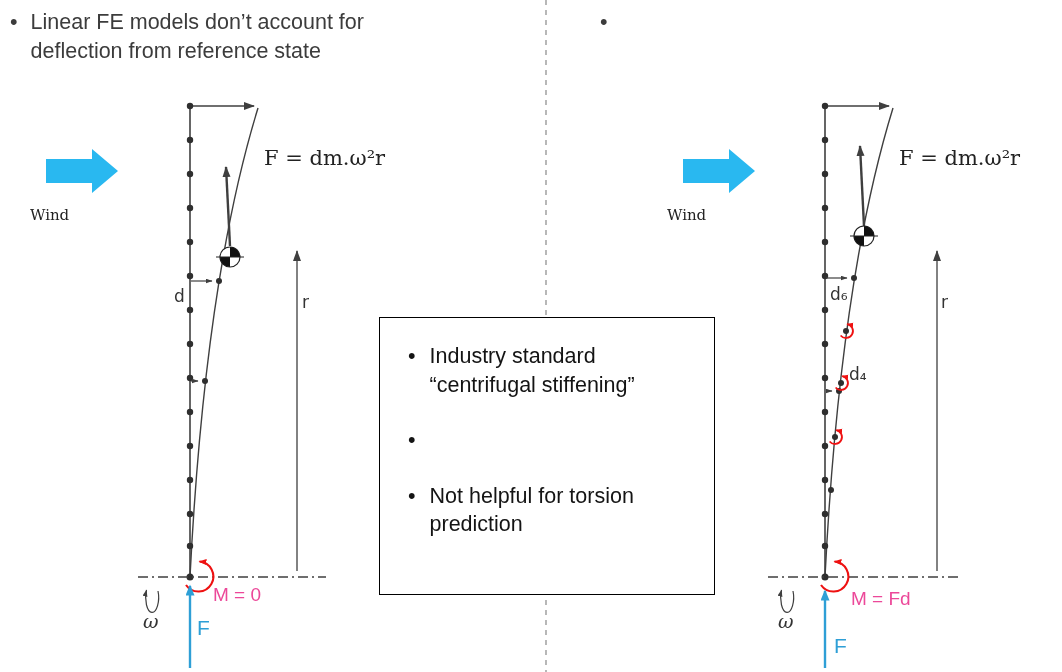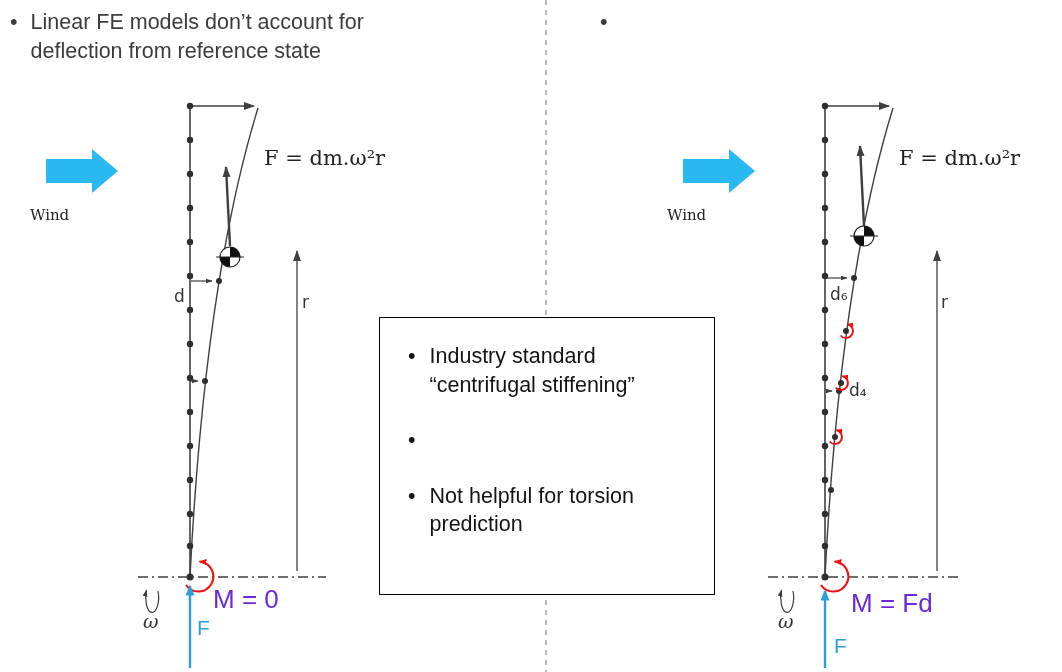--- a/index.html
+++ b/index.html
@@ -7,21 +7,21 @@
   body{font-family:"Liberation Sans",sans-serif}
   .canvas{position:relative;width:1062px;height:672px;background:#fff;overflow:hidden}
   .art{position:absolute;left:0;top:0}
   .toplist{position:absolute;display:flex;gap:13px;font-size:21.5px;line-height:1.33;color:#3c3c3c}
   .toplist .txt{display:block}
   .bchar{flex:0 0 auto}
   .lbl{position:absolute;white-space:nowrap}
   .math{font-family:"DejaVu Serif",serif;font-size:21px;color:#222}
   .wind{font-size:15px}
   .dim{font-family:"DejaVu Sans",sans-serif;font-size:17px;color:#333}
-  .redlbl{color:#6d28d9;font-size:26px}
+  .redlbl{color:#ec4899;font-size:19px}
   .bluelbl{color:#2e9fd6;font-size:21px}
   .omega{font-family:"DejaVu Serif",serif;font-style:italic;font-size:19px;color:#333}
   .box{position:absolute;left:379px;top:317px;width:336px;height:278px;border:1.6px solid #000;
        background:#fff;padding:24px 18px 0 28px}
   .box-item{display:flex;gap:14px;font-size:21.5px;line-height:1.33;color:#141414;margin-bottom:27px}
   .box-item .txt{width:242px}
 </style>
 </head>
 <body>
 
@@ -165,21 +165,21 @@
   <span class="lbl math" style="left:264px;top:146px">F = dm.ω²r</span>
   <span class="lbl dim" style="left:174px;top:286px">d</span>
   <span class="lbl dim" style="left:302px;top:292px">r</span>
   <span class="lbl redlbl" style="left:213px;top:584px">M = 0</span>
   <span class="lbl bluelbl" style="left:197px;top:616px">F</span>
   <span class="lbl omega" style="left:143px;top:610px">ω</span>
 
   <span class="lbl math wind" style="left:667px;top:206px">Wind</span>
   <span class="lbl math" style="left:899px;top:146px">F = dm.ω²r</span>
   <span class="lbl dim" style="left:830px;top:284px">d₆</span>
-  <span class="lbl dim" style="left:849px;top:380px">d₄</span>
+  <span class="lbl dim" style="left:849px;top:364px">d₄</span>
   <span class="lbl dim" style="left:941px;top:292px">r</span>
   <span class="lbl redlbl" style="left:851px;top:588px">M = Fd</span>
   <span class="lbl bluelbl" style="left:834px;top:634px">F</span>
   <span class="lbl omega" style="left:778px;top:610px">ω</span>
 
   <div class="box">
     <div class="box-item">
       <span class="bchar">•</span>
       <span class="txt">Industry standard “centrifugal stiffening”</span>
     </div>

